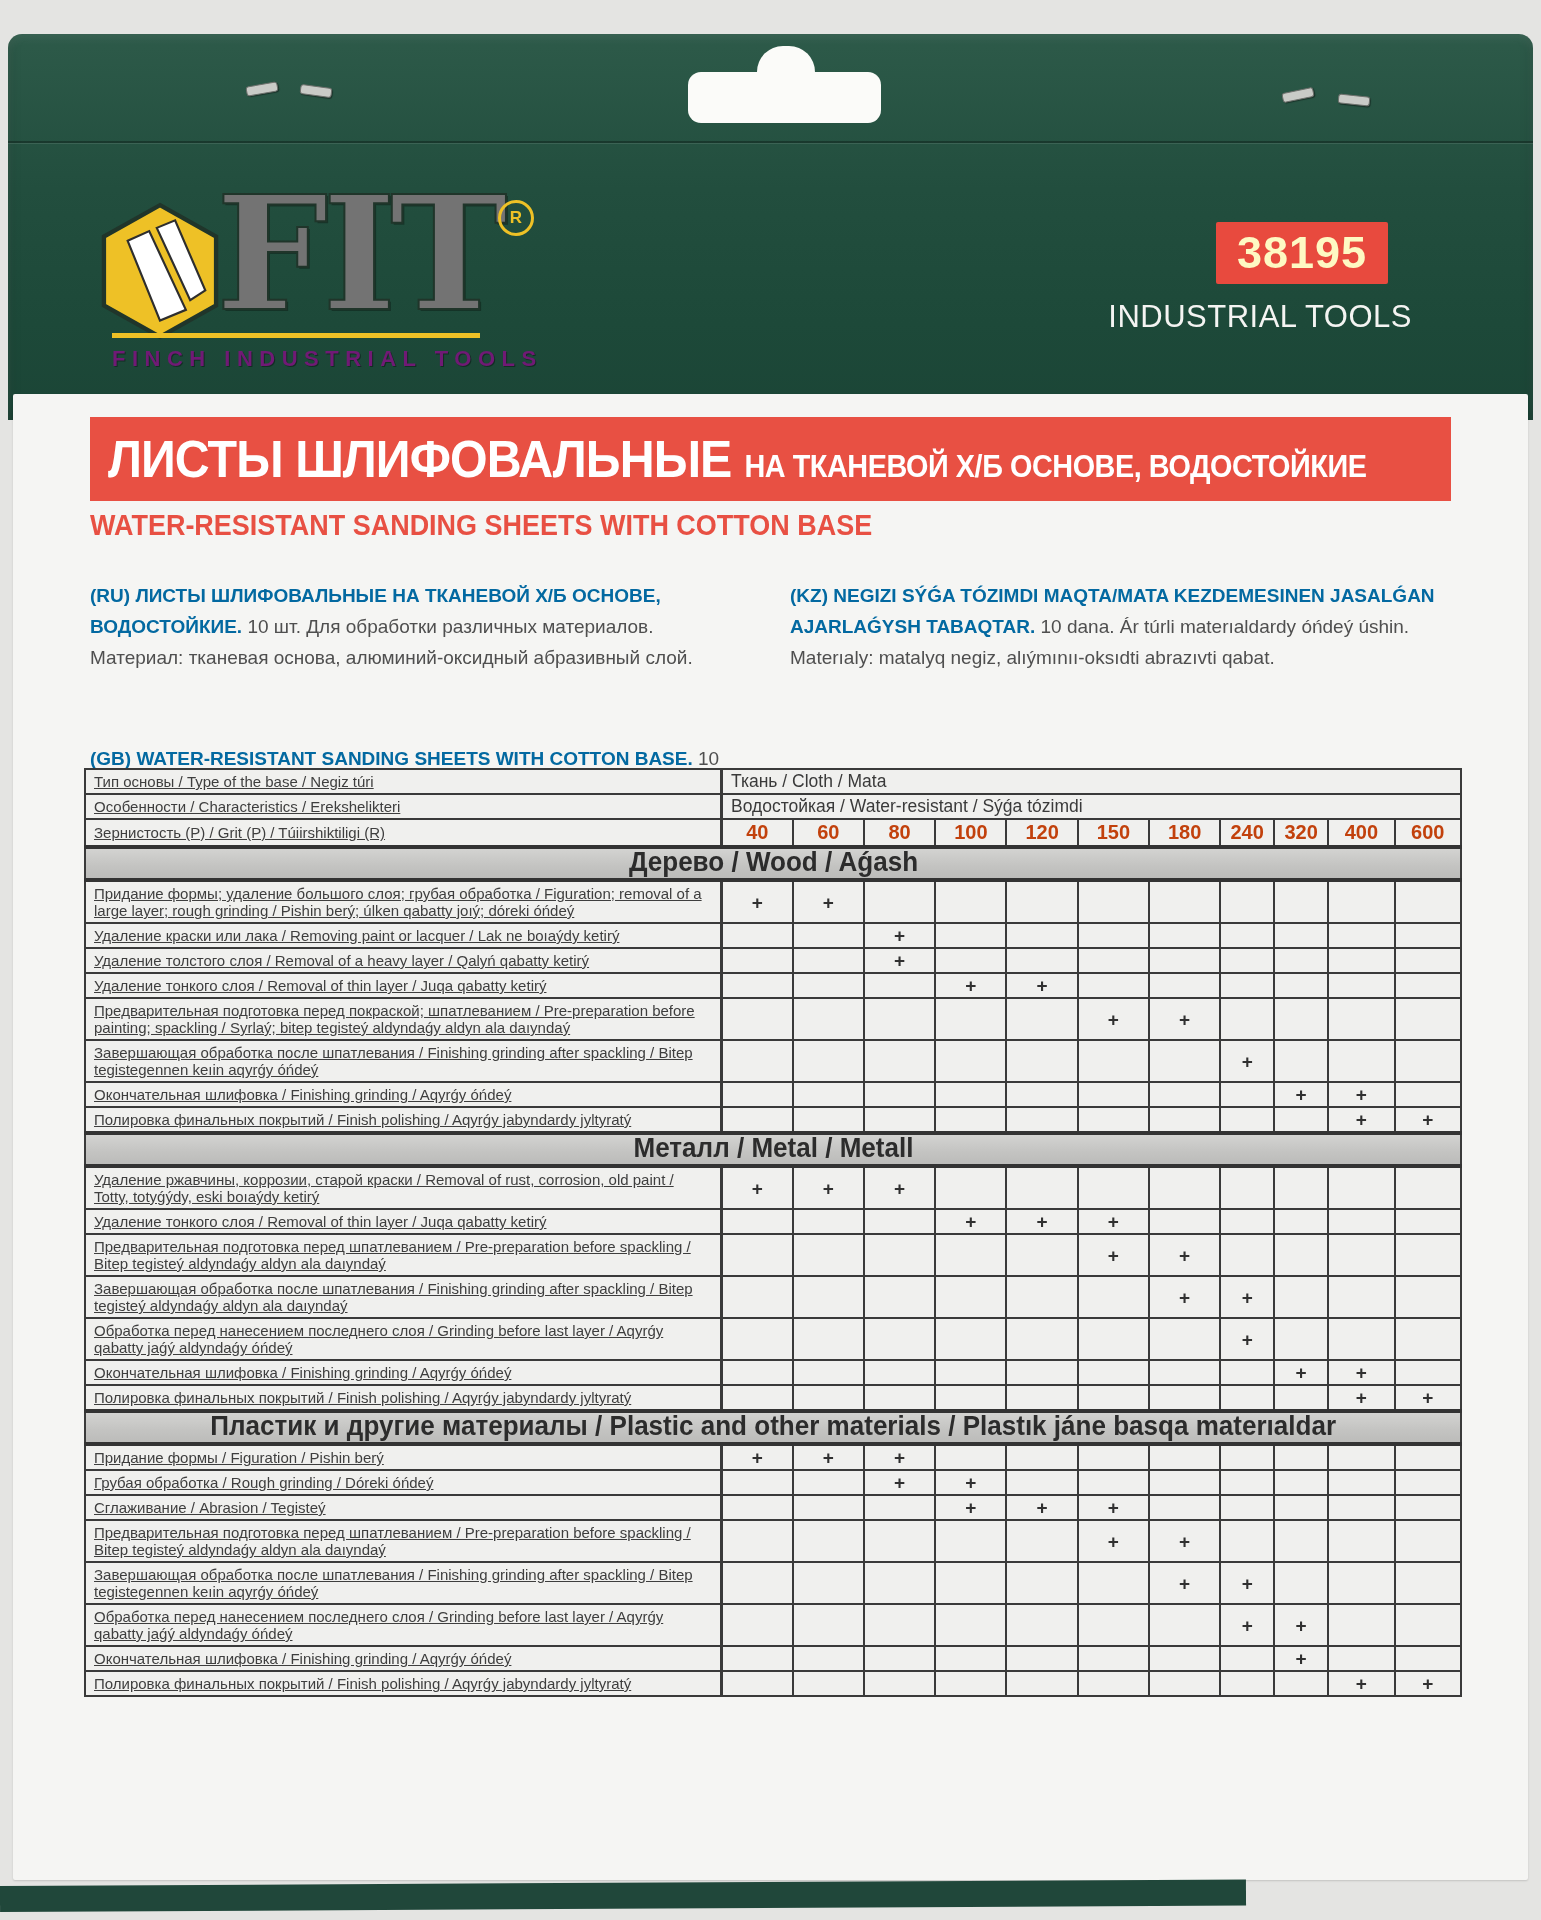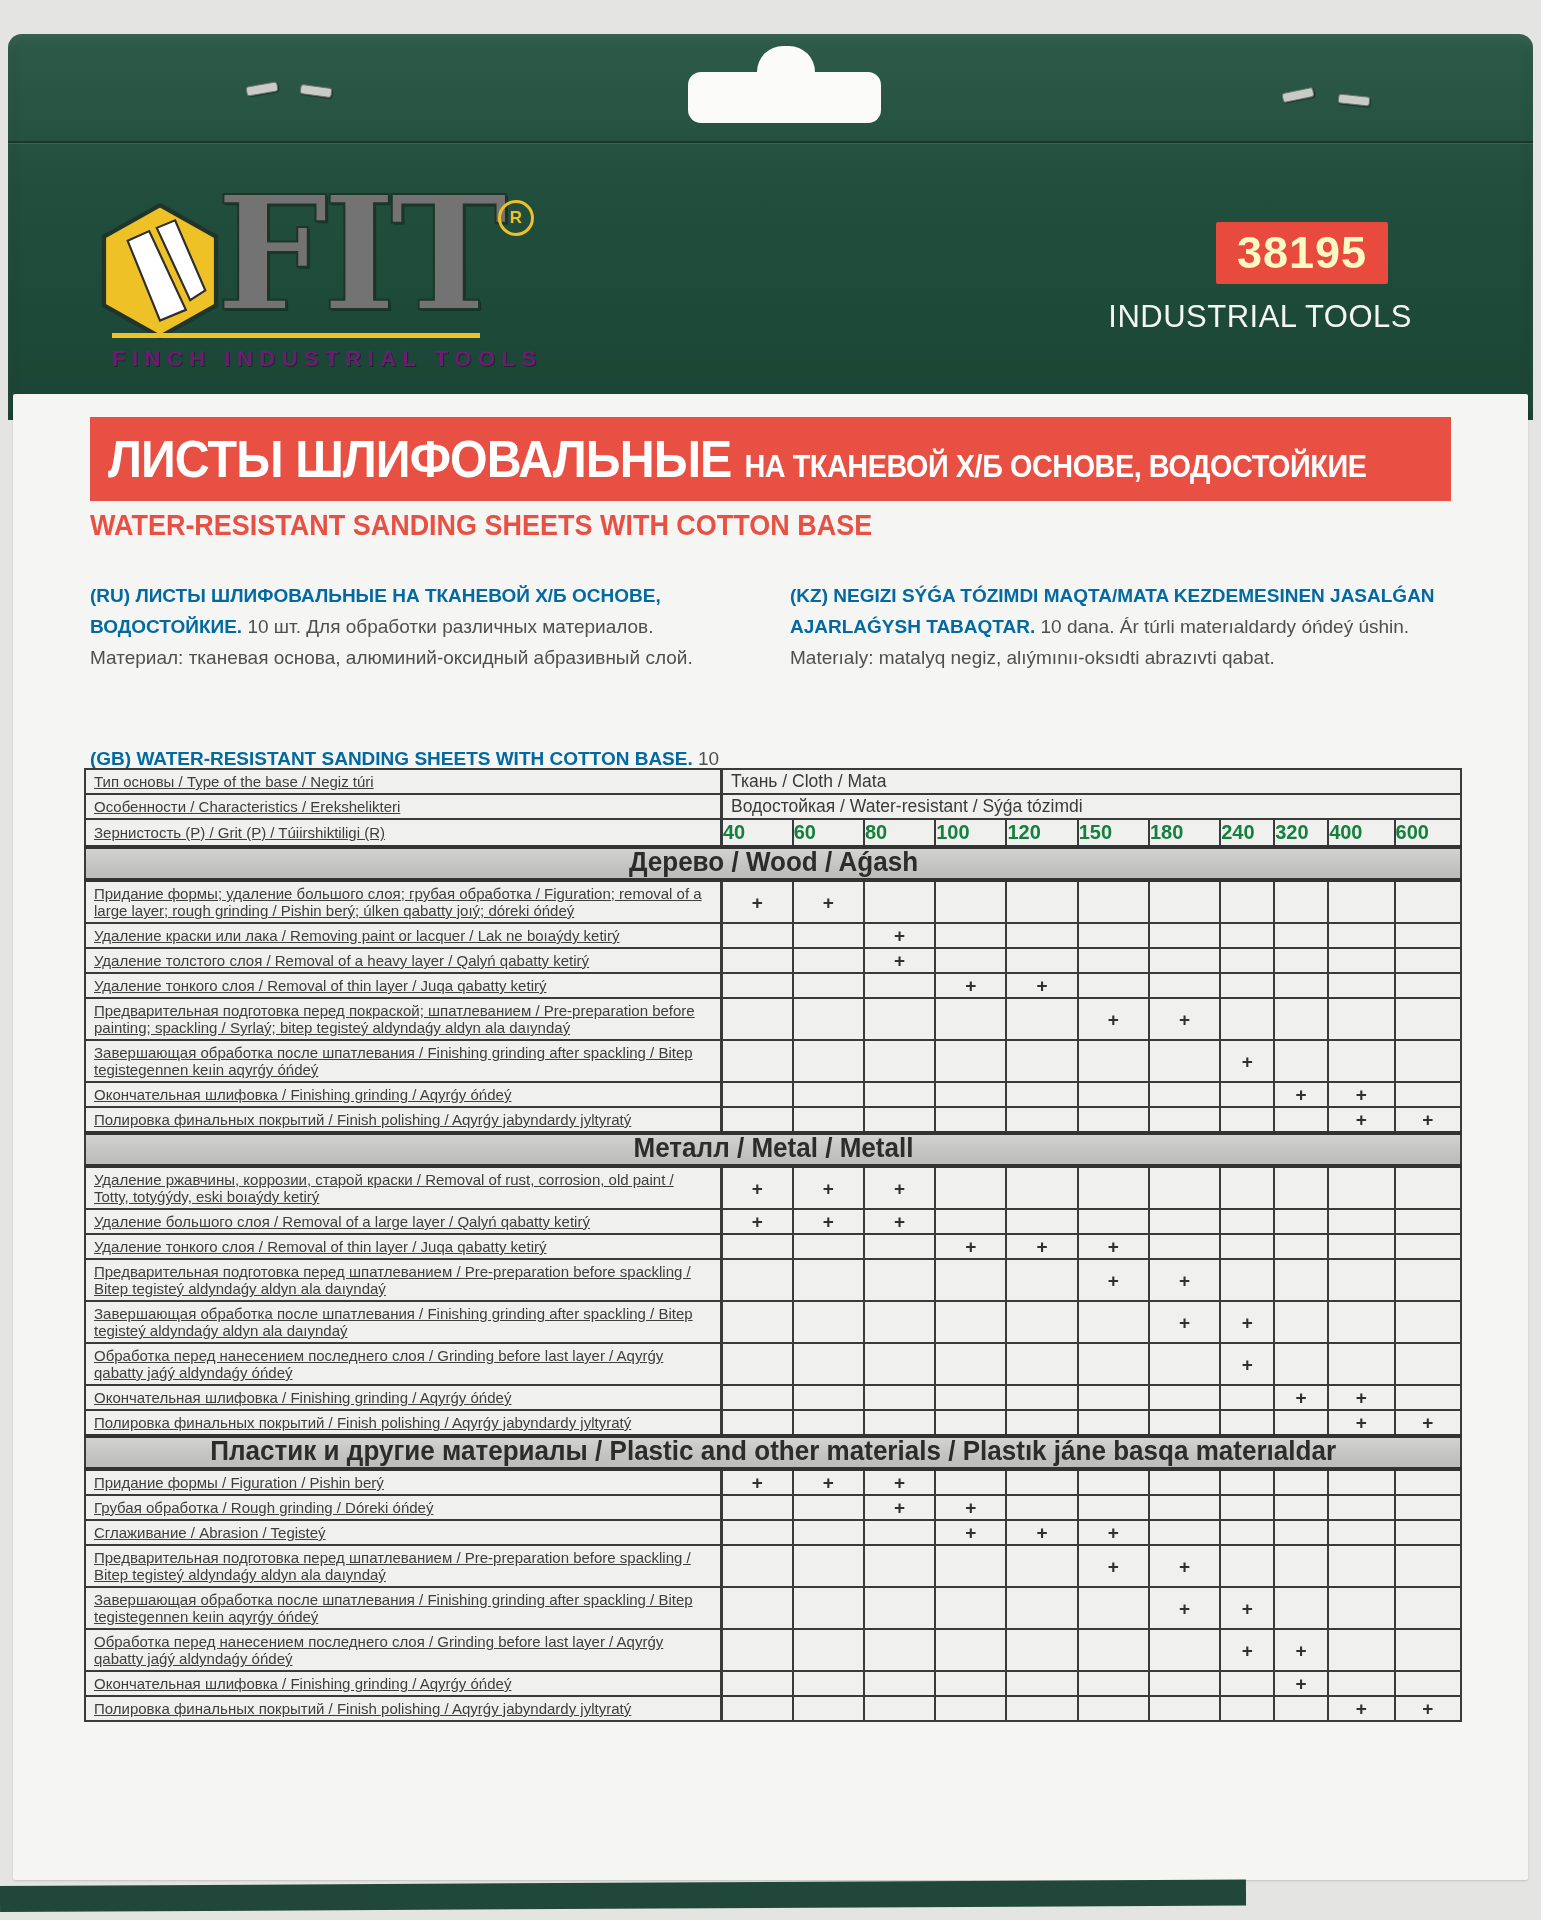--- a/index.html
+++ b/index.html
@@ -86,21 +86,21 @@
     border-collapse:collapse;table-layout:fixed;
     background:#f0f0ee;
   }
   .grit-table td{
     border:2px solid #3a3a3a;padding:3px 8px;
     font-size:15px;line-height:17px;color:#3e3e3e;
     overflow:hidden;
   }
   td.lblcol{border-right:3px solid #3a3a3a;text-decoration:underline;}
   td.hdr-value{font-size:17.5px;color:#3a3a3a;}
-  td.grit-cell{font-size:20px;font-weight:bold;color:#15803d;padding:4px 0;}
+  td.grit-cell{text-align:center;font-size:20px;font-weight:bold;color:#c2410c;padding:4px 0;}
   td.section-band{
     background:linear-gradient(180deg,#d3d3d1 0%,#c3c3c1 60%,#bcbcba 100%);
     border-top:4px solid #333;border-bottom:4px solid #333;
     text-align:center;padding:4px 0;
   }
   .band-text{display:inline-block;font-size:28px;font-weight:bold;color:#2c2c2c;transform:scaleX(.93);}
   td.row-label{white-space:normal;}
   td.mark-cell{text-align:center;font-size:19px;font-weight:bold;color:#303030;padding:2px 0;}
 
   
@@ -324,34 +324,20 @@
         <td class="mark-cell"></td>
         <td class="mark-cell"></td>
         <td class="mark-cell"></td>
         <td class="mark-cell"></td>
         <td class="mark-cell"></td>
         <td class="mark-cell"></td>
         <td class="mark-cell"></td>
         <td class="mark-cell"></td>
       </tr>
       <tr>
-        <td class="row-label lblcol">Удаление большого слоя / Removal of a large layer / Qalyń qabatty ketirý</td>
-        <td class="mark-cell">+</td>
-        <td class="mark-cell">+</td>
-        <td class="mark-cell">+</td>
-        <td class="mark-cell"></td>
-        <td class="mark-cell"></td>
-        <td class="mark-cell"></td>
-        <td class="mark-cell"></td>
-        <td class="mark-cell"></td>
-        <td class="mark-cell"></td>
-        <td class="mark-cell"></td>
-        <td class="mark-cell"></td>
-      </tr>
-      <tr>
         <td class="row-label lblcol">Удаление тонкого слоя / Removal of thin layer / Juqa qabatty ketirý</td>
         <td class="mark-cell"></td>
         <td class="mark-cell"></td>
         <td class="mark-cell"></td>
         <td class="mark-cell">+</td>
         <td class="mark-cell">+</td>
         <td class="mark-cell">+</td>
         <td class="mark-cell"></td>
         <td class="mark-cell"></td>
         <td class="mark-cell"></td>

